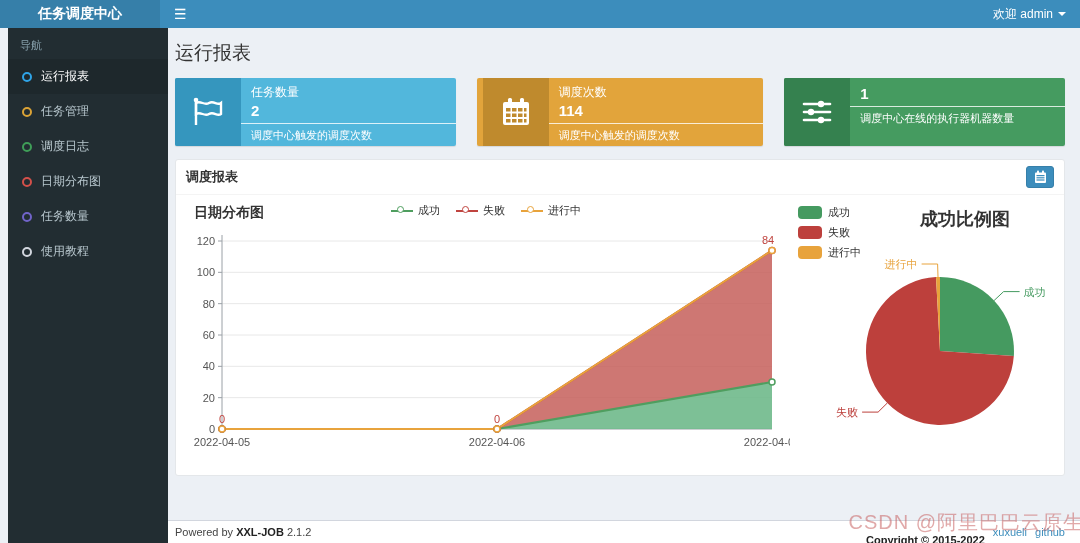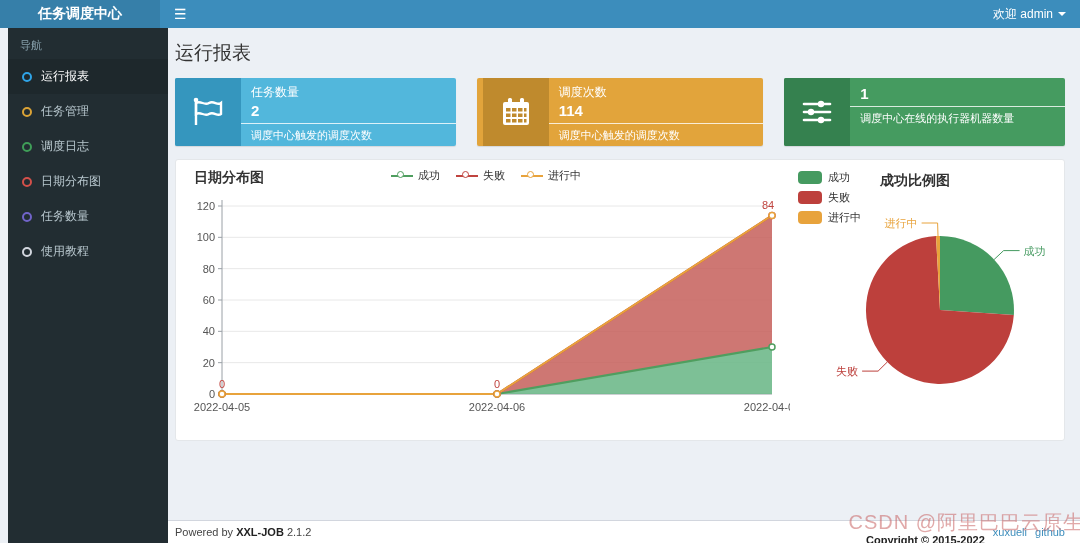--- a/index.html
+++ b/index.html
@@ -53,21 +53,21 @@
   .lc-marker i { position:absolute; left:6px; top:-3.5px; width:7px; height:7px; border-radius:50%; border:1.5px solid; background:#fff; }
   .lc-svg { margin-top:4px; }
   .tick { font-size:11px; fill:#555; }
   .plabel { font-size:11px; }
 
   
   .piechart-wrap { flex:1; position:relative; }
   .pie-legend { position:absolute; left:8px; top:4px; display:flex; flex-direction:column; gap:5px; }
   .pie-legend-item { display:flex; align-items:center; gap:6px; font-size:11px; color:#333; cursor:pointer; }
   .pie-marker { width:24px; height:13px; border-radius:4px; }
-  .pie-title { text-align:left; font-size:14px; font-weight:bold; color:#333; padding:6px 30px 0 90px; }
+  .pie-title { text-align:center; font-size:18px; font-weight:bold; color:#333; padding:6px 30px 0 90px; }
   .pie-svg { display:block; margin:2px auto 0; }
 
   
   .footer { position:absolute; bottom:0; left:160px; right:0; height:23px; background:#fff; border-top:1px solid #d2d6de;
             display:flex; align-items:center; justify-content:space-between; padding:0 15px; font-size:11px; color:#444; }
   .footer b { color:#222;margin-top:16px; }
   .footer-right { display:flex; gap:8px; align-items:center; }
   .footer a { color:#3c8dbc; text-decoration:none; cursor:pointer; }
 
   .watermark { position:absolute; right:-4px; bottom:7px; font-size:20px; color:rgba(201,98,98,.55); z-index:20; pointer-events:none; white-space:nowrap; letter-spacing:1px; }
@@ -185,20 +185,35 @@
       </div>
       <div class="card-body">
         <div class="card-value">1</div>
         <div class="card-divider"></div>
         <div class="card-desc">调度中心在线的执行器机器数量</div>
       </div>
     </div>
   </div>
 
   <div class="panel">
+    <div class="panel-header">
+      <span class="panel-title">调度报表</span>
+      <span class="cal-btn">
+        <svg width="13" height="14" viewBox="0 0 13 14">
+            <rect x="1" y="2.5" width="11" height="10.5" rx="1" fill="#fff"></rect>
+            <rect x="3" y="0.5" width="2" height="3.5" rx="0.8" fill="#fff"></rect>
+            <rect x="8" y="0.5" width="2" height="3.5" rx="0.8" fill="#fff"></rect>
+            <g fill="#3c8dbc">
+              <rect x="2.5" y="5" width="8" height="1.2"></rect>
+              <rect x="2.5" y="7.2" width="8" height="1.2"></rect>
+              <rect x="2.5" y="9.4" width="8" height="1.2"></rect>
+            </g>
+          </svg>
+      </span>
+    </div>
 
     <div class="panel-body">
 
       <div class="linechart-wrap">
         <div class="lc-head">
           <span class="lc-title">日期分布图</span>
         </div>
         <div class="lc-legend">
           <span class="lc-legend-item">
             <span class="lc-marker" style="background: rgb(79, 158, 95);">

